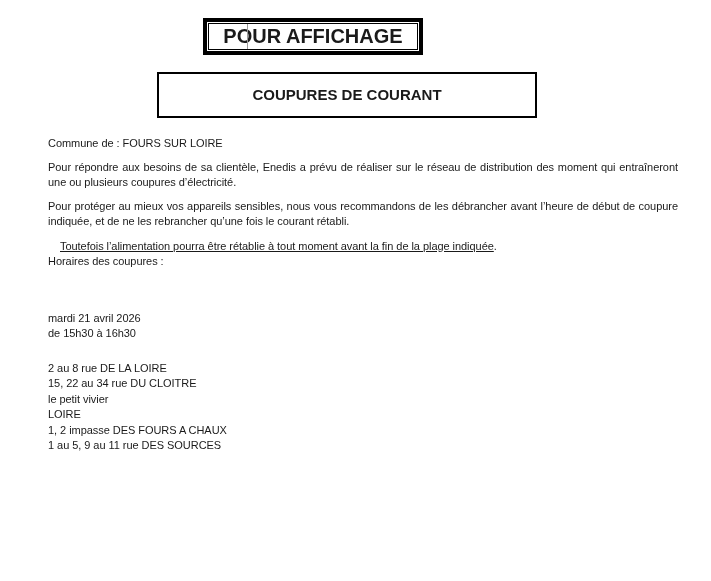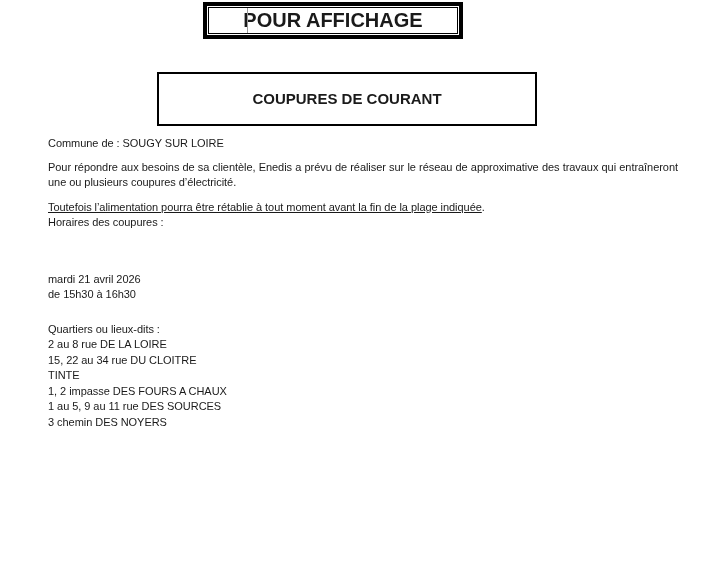--- a/index.html
+++ b/index.html
@@ -10,22 +10,22 @@
     position: relative;
     overflow: hidden;
     font-family: "Liberation Sans", sans-serif;
     color: #1a1a1a;
   }
 
   
   .affichage-box {
     position: absolute;
     left: 203px;
-    top: 2px;
-    width: 260px;
+    top: 18px;
+    width: 220px;
     height: 37px;
     border: 4px solid #000;
     box-sizing: border-box;
     background: #fff;
   }
   .affichage-inner {
     position: absolute;
     inset: 1px;
     border: 1px solid #000;
     display: flex;
@@ -46,21 +46,21 @@
     width: 1px;
     background: #9a9a9a;
   }
 
   
   .notice-box {
     position: absolute;
     left: 157px;
     top: 72px;
     width: 380px;
-    height: 54px;
+    height: 46px;
     border: 2px solid #000;
     box-sizing: border-box;
     display: flex;
     flex-direction: column;
     align-items: center;
     justify-content: center;
     background: #fff;
     gap: 8px;
   }
   .notice-line {
@@ -81,21 +81,21 @@
     letter-spacing: -0.05px;
   }
   .commune-line { margin: 0 0 0 0; }
   .para {
     margin: 8px 0 0 0;
     text-align: justify;
   }
   .underline-notice {
     margin: 9px 0 0 0;
   }
-  .underline-notice .u { text-decoration: underline; }
+  .underline-notice .u { text-decoration: underline; margin-left: 12px; }
   .horaires-label { margin: 13px 0 0 0; }
   .schedule-block { margin: 41px 0 0 0; }
   .quartiers-block { margin: 19px 0 0 0; }
   .line { margin: 0; }
 </style>
 </head>
 <body>
 
 <div class="affichage-box">
   <div class="affichage-inner">
@@ -103,38 +103,38 @@
     <span class="affichage-title">POUR AFFICHAGE</span>
   </div>
 </div>
 
 <div class="notice-box">
   <div class="notice-line">COUPURES DE COURANT</div>
 </div>
 
 <div class="content">
 
-  <div class="line commune-line">Commune de : SOUGY SUR LOIRE</div>
+  <div class="line commune-line">Commune de : FOURS SUR LOIRE</div>
 
-  <p class="para">Pour répondre aux besoins de sa clientèle, Enedis a prévu de réaliser sur le réseau de approximative des travaux qui entraîneront une ou plusieurs coupures d’électricité.</p>
+  <p class="para">Pour répondre aux besoins de sa clientèle, Enedis a prévu de réaliser sur le réseau de distribution des moment qui entraîneront une ou plusieurs coupures d’électricité.</p>
 
+  <p class="para">Pour protéger au mieux vos appareils sensibles, nous vous recommandons de les débrancher avant l’heure de début de coupure indiquée, et de ne les rebrancher qu’une fois le courant rétabli.</p>
 
 
   <p class="underline-notice"><span class="u">Toutefois l’alimentation pourra être rétablie à tout moment avant la fin de la plage indiquée</span><span>.</span></p>
 
   <div class="line horaires-label">Horaires des coupures :</div>
 
   <div class="schedule-block">
     <div class="line">mardi 21 avril 2026</div>
     <div class="line">de 15h30 à 16h30</div>
   </div>
 
   <div class="quartiers-block">
-    <div class="line">Quartiers ou lieux-dits :</div>
     <div class="line">2 au 8 rue DE LA LOIRE</div>
     <div class="line">15, 22 au 34 rue DU CLOITRE</div>
-    <div class="line">TINTE</div>
+    <div class="line">le petit vivier</div>
+    <div class="line">LOIRE</div>
     <div class="line">1, 2 impasse DES FOURS A CHAUX</div>
     <div class="line">1 au 5, 9 au 11 rue DES SOURCES</div>
-    <div class="line">3 chemin DES NOYERS</div>
   </div>
 
 </div>
 
 </body></html>

